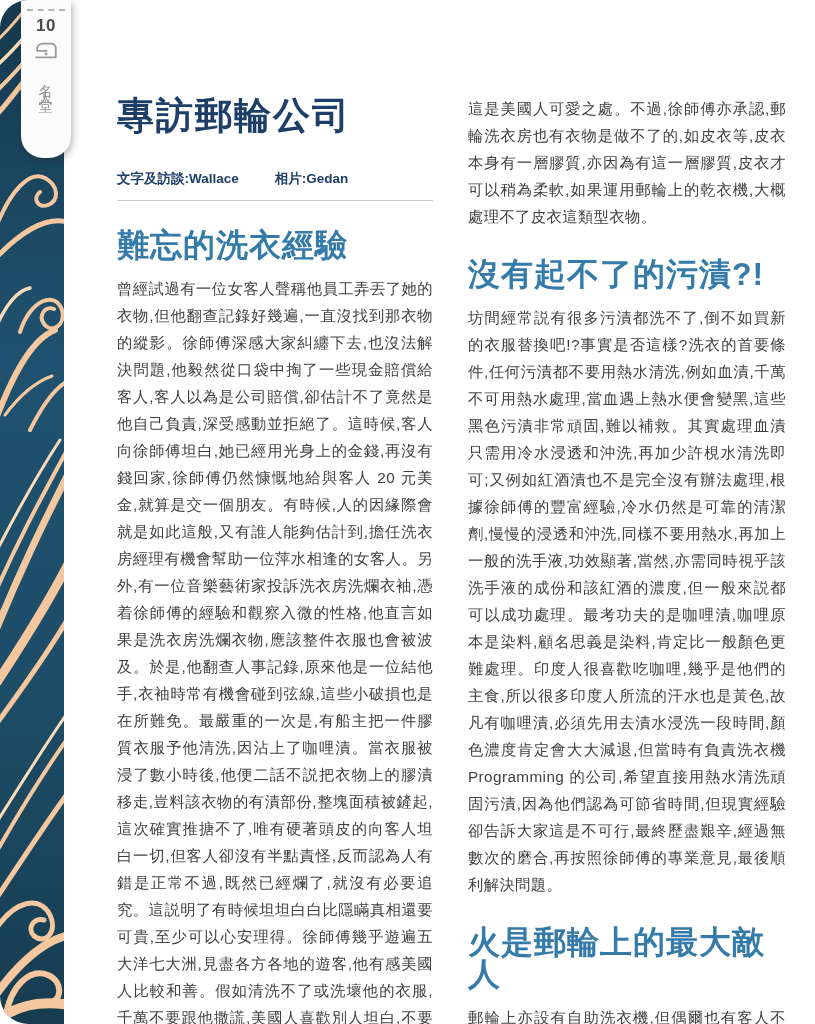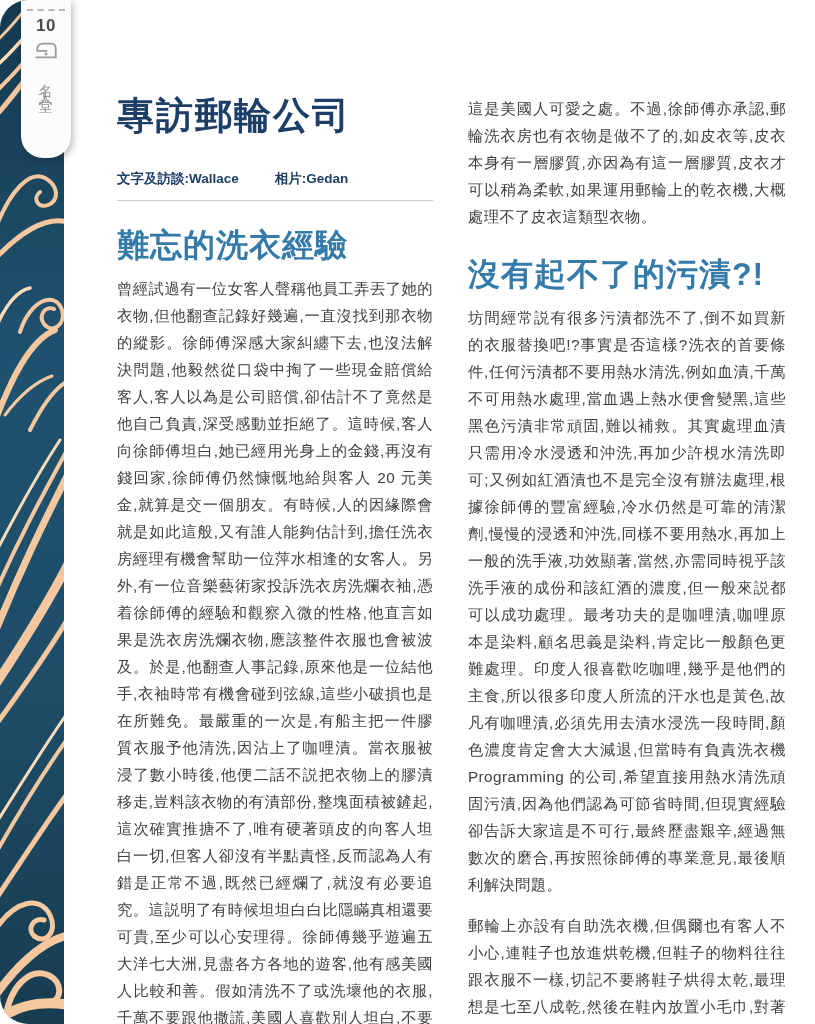--- a/index.html
+++ b/index.html
@@ -152,16 +152,17 @@
     </div>
     <div class="rule"></div>
     <h2 class="sec">難忘的洗衣經驗</h2>
     <p class="body">曾經試過有一位女客人聲稱他員工弄丟了她的衣物,但他翻查記錄好幾遍,一直沒找到那衣物的縱影。徐師傅深感大家糾纏下去,也沒法解決問題,他毅然從口袋中掏了一些現金賠償給客人,客人以為是公司賠償,卻估計不了竟然是他自己負責,深受感動並拒絕了。這時候,客人向徐師傅坦白,她已經用光身上的金錢,再沒有錢回家,徐師傅仍然慷慨地給與客人 20 元美金,就算是交一個朋友。有時候,人的因緣際會就是如此這般,又有誰人能夠估計到,擔任洗衣房經理有機會幫助一位萍水相逢的女客人。另外,有一位音樂藝術家投訴洗衣房洗爛衣袖,憑着徐師傅的經驗和觀察入微的性格,他直言如果是洗衣房洗爛衣物,應該整件衣服也會被波及。於是,他翻查人事記錄,原來他是一位結他手,衣袖時常有機會碰到弦線,這些小破損也是在所難免。最嚴重的一次是,有船主把一件膠質衣服予他清洗,因沾上了咖哩漬。當衣服被浸了數小時後,他便二話不説把衣物上的膠漬移走,豈料該衣物的有漬部份,整塊面積被鏟起,這次確實推搪不了,唯有硬著頭皮的向客人坦白一切,但客人卻沒有半點責怪,反而認為人有錯是正常不過,既然已經爛了,就沒有必要追究。這説明了有時候坦坦白白比隱瞞真相還要可貴,至少可以心安理得。徐師傅幾乎遊遍五大洋七大洲,見盡各方各地的遊客,他有感美國人比較和善。假如清洗不了或洗壞他的衣服,千萬不要跟他撒謊,美國人喜歡別人坦白,不要瞞騙,</p>
   </div>
 
   <div class="col col-right">
     <p class="body intro">這是美國人可愛之處。不過,徐師傅亦承認,郵輪洗衣房也有衣物是做不了的,如皮衣等,皮衣本身有一層膠質,亦因為有這一層膠質,皮衣才可以稍為柔軟,如果運用郵輪上的乾衣機,大概處理不了皮衣這類型衣物。</p>
     <h2 class="sec">沒有起不了的污漬?!</h2>
     <p class="body">坊間經常説有很多污漬都洗不了,倒不如買新的衣服替換吧!?事實是否這樣?洗衣的首要條件,任何污漬都不要用熱水清洗,例如血漬,千萬不可用熱水處理,當血遇上熱水便會變黑,這些黑色污漬非常頑固,難以補救。其實處理血漬只需用冷水浸透和沖洗,再加少許梘水清洗即可;又例如紅酒漬也不是完全沒有辦法處理,根據徐師傅的豐富經驗,冷水仍然是可靠的清潔劑,慢慢的浸透和沖洗,同樣不要用熱水,再加上一般的洗手液,功效顯著,當然,亦需同時視乎該洗手液的成份和該紅酒的濃度,但一般來説都可以成功處理。最考功夫的是咖哩漬,咖哩原本是染料,顧名思義是染料,肯定比一般顏色更難處理。印度人很喜歡吃咖哩,幾乎是他們的主食,所以很多印度人所流的汗水也是黃色,故凡有咖哩漬,必須先用去漬水浸洗一段時間,顏色濃度肯定會大大減退,但當時有負責洗衣機 Programming 的公司,希望直接用熱水清洗頑固污漬,因為他們認為可節省時間,但現實經驗卻告訴大家這是不可行,最終歷盡艱辛,經過無數次的磨合,再按照徐師傅的專業意見,最後順利解決問題。</p>
+    <h2 class="sec">火是郵輪上的最大敵人</h2>
     <p class="body">郵輪上亦設有自助洗衣機,但偶爾也有客人不小心,連鞋子也放進烘乾機,但鞋子的物料往往跟衣服不一樣,切記不要將鞋子烘得太乾,最理想是七至八成乾,然後在鞋內放置小毛巾,對著房間的冷氣風口位,這種處理方法會較為恰當,過份烘乾容易導致冒煙甚至發生火警,然而所有人都留在郵輪上,倘若發生火警,根本是無處可逃,所以</p>
   </div>
 
 </div>
 
 </body></html>

